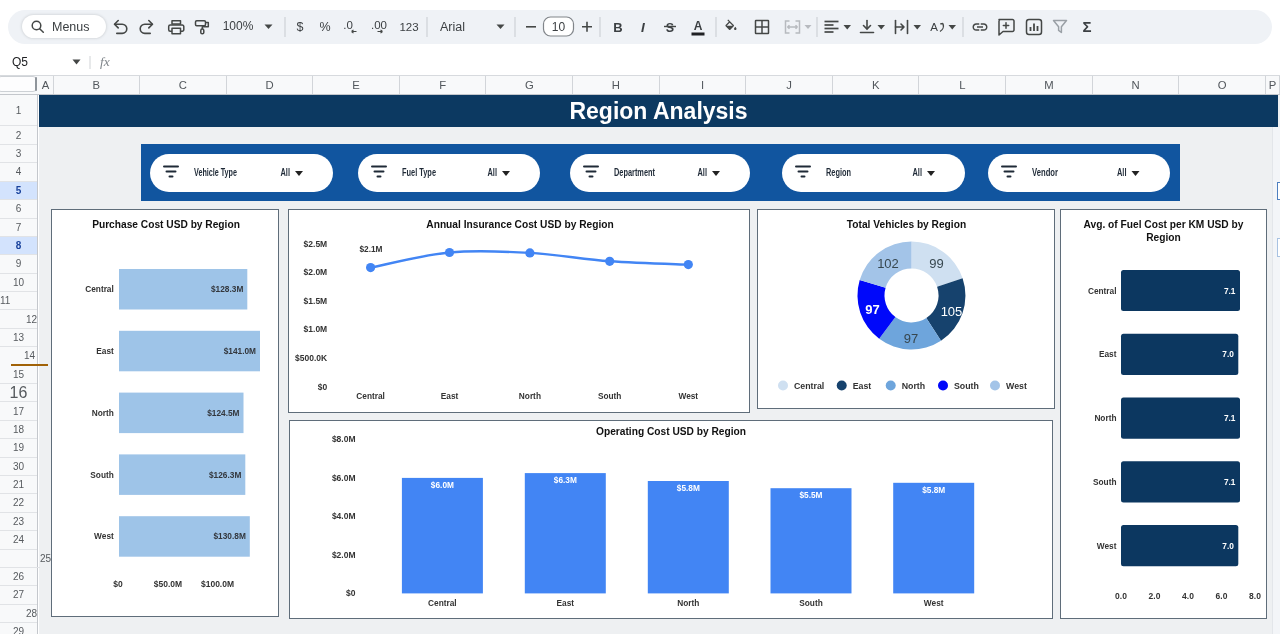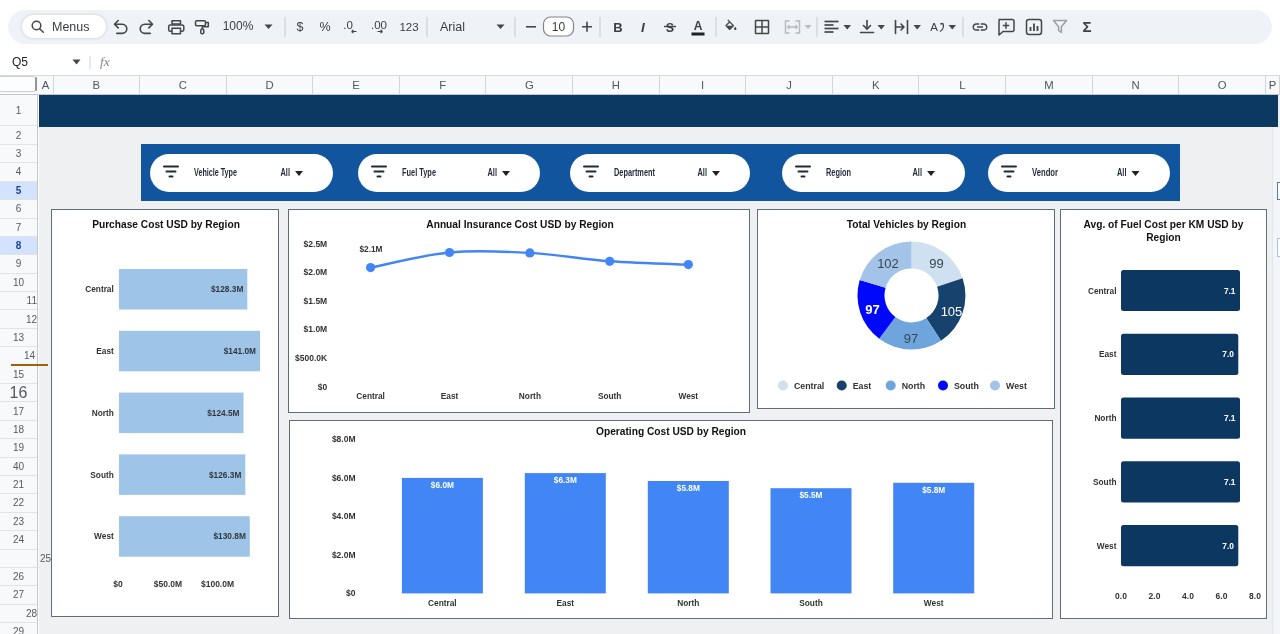--- a/index.html
+++ b/index.html
@@ -145,40 +145,41 @@
     <div class="abs" style="left:0;top:94.5px;width:37px;height:31.5px;border-bottom:1px solid #e1e3e6;font-size:10px;text-align:center;line-height:31.5px;color:#565a5e;">1</div>
     <div class="abs" style="left:0;top:126.6px;width:37px;height:18.39px;border-bottom:1px solid #e1e3e6;font-size:10px;text-align:center;line-height:18.39px;color:#565a5e;">2</div>
     <div class="abs" style="left:0;top:145.0px;width:37px;height:18.39px;border-bottom:1px solid #e1e3e6;font-size:10px;text-align:center;line-height:18.39px;color:#565a5e;">3</div>
     <div class="abs" style="left:0;top:163.4px;width:37px;height:18.39px;border-bottom:1px solid #e1e3e6;font-size:10px;text-align:center;line-height:18.39px;color:#565a5e;">4</div>
     <div class="abs" style="left:0;top:181.8px;width:37px;height:18.39px;border-bottom:1px solid #e1e3e6;font-size:10px;text-align:center;line-height:18.39px;background:#d3e3fd;color:#19429c;font-weight:bold;">5</div>
     <div class="abs" style="left:0;top:200.2px;width:37px;height:18.39px;border-bottom:1px solid #e1e3e6;font-size:10px;text-align:center;line-height:18.39px;color:#565a5e;">6</div>
     <div class="abs" style="left:0;top:218.6px;width:37px;height:18.39px;border-bottom:1px solid #e1e3e6;font-size:10px;text-align:center;line-height:18.39px;color:#565a5e;">7</div>
     <div class="abs" style="left:0;top:236.9px;width:37px;height:18.39px;border-bottom:1px solid #e1e3e6;font-size:10px;text-align:center;line-height:18.39px;background:#d3e3fd;color:#19429c;font-weight:bold;">8</div>
     <div class="abs" style="left:0;top:255.3px;width:37px;height:18.39px;border-bottom:1px solid #e1e3e6;font-size:10px;text-align:center;line-height:18.39px;color:#565a5e;">9</div>
     <div class="abs" style="left:0;top:273.7px;width:37px;height:18.39px;border-bottom:1px solid #e1e3e6;font-size:10px;text-align:center;line-height:18.39px;color:#565a5e;">10</div>
-    <div class="abs" style="left:0;top:292.1px;width:37px;height:18.39px;border-bottom:1px solid #e1e3e6;font-size:10px;text-align:right;line-height:18.39px;color:#565a5e;">11</div>
+    <div class="abs" style="left:0;top:292.1px;width:37px;height:18.39px;border-bottom:1px solid #e1e3e6;font-size:10px;text-align:left;line-height:18.39px;color:#565a5e;">11</div>
     <div class="abs" style="left:0;top:310.5px;width:37px;height:18.39px;border-bottom:1px solid #e1e3e6;font-size:10px;text-align:right;line-height:18.39px;color:#565a5e;">12</div>
     <div class="abs" style="left:0;top:328.9px;width:37px;height:18.39px;border-bottom:1px solid #e1e3e6;font-size:10px;text-align:center;line-height:18.39px;color:#565a5e;">13</div>
     <div class="abs" style="left:0;top:347.3px;width:37px;height:18.39px;border-bottom:2px solid #a16207;font-size:10px;text-align:center;line-height:18.39px;color:#565a5e;margin-left:11px;">14</div>
     <div class="abs" style="left:0;top:365.7px;width:37px;height:18.39px;border-bottom:1px solid #e1e3e6;font-size:10px;text-align:center;line-height:18.39px;color:#565a5e;">15</div>
     <div class="abs" style="left:0;top:384.1px;width:37px;height:18.39px;border-bottom:1px solid #e1e3e6;font-size:16px;text-align:center;line-height:18.39px;color:#565a5e;">16</div>
     <div class="abs" style="left:0;top:402.5px;width:37px;height:18.39px;border-bottom:1px solid #e1e3e6;font-size:10px;text-align:center;line-height:18.39px;color:#565a5e;">17</div>
     <div class="abs" style="left:0;top:420.8px;width:37px;height:18.39px;border-bottom:1px solid #e1e3e6;font-size:10px;text-align:center;line-height:18.39px;color:#565a5e;">18</div>
     <div class="abs" style="left:0;top:439.2px;width:37px;height:18.39px;border-bottom:1px solid #e1e3e6;font-size:10px;text-align:center;line-height:18.39px;color:#565a5e;">19</div>
-    <div class="abs" style="left:0;top:457.6px;width:37px;height:18.39px;border-bottom:1px solid #e1e3e6;font-size:10px;text-align:center;line-height:18.39px;color:#565a5e;">40</div>
+    <div class="abs" style="left:0;top:457.6px;width:37px;height:18.39px;border-bottom:1px solid #e1e3e6;font-size:10px;text-align:center;line-height:18.39px;color:#565a5e;">30</div>
     <div class="abs" style="left:0;top:476.0px;width:37px;height:18.39px;border-bottom:1px solid #e1e3e6;font-size:10px;text-align:center;line-height:18.39px;color:#565a5e;">21</div>
     <div class="abs" style="left:0;top:494.4px;width:37px;height:18.39px;border-bottom:1px solid #e1e3e6;font-size:10px;text-align:center;line-height:18.39px;color:#565a5e;">22</div>
     <div class="abs" style="left:0;top:512.8px;width:37px;height:18.39px;border-bottom:1px solid #e1e3e6;font-size:10px;text-align:center;line-height:18.39px;color:#565a5e;">23</div>
     <div class="abs" style="left:0;top:531.2px;width:37px;height:18.39px;border-bottom:1px solid #e1e3e6;font-size:10px;text-align:center;line-height:18.39px;color:#565a5e;">24</div>
     <div class="abs" style="left:0;top:549.6px;width:37px;height:18.39px;border-bottom:1px solid #e1e3e6;font-size:10px;text-align:center;line-height:18.39px;color:#565a5e;padding-left:40px;">25</div>
     <div class="abs" style="left:0;top:568.0px;width:37px;height:18.39px;border-bottom:1px solid #e1e3e6;font-size:10px;text-align:center;line-height:18.39px;color:#565a5e;">26</div>
     <div class="abs" style="left:0;top:586.4px;width:37px;height:18.39px;border-bottom:1px solid #e1e3e6;font-size:10px;text-align:center;line-height:18.39px;color:#565a5e;">27</div>
     <div class="abs" style="left:0;top:604.7px;width:37px;height:18.39px;border-bottom:1px solid #e1e3e6;font-size:10px;text-align:right;line-height:18.39px;color:#565a5e;">28</div>
     <div class="abs" style="left:0;top:623.1px;width:37px;height:18.39px;border-bottom:1px solid #e1e3e6;font-size:10px;text-align:center;line-height:18.39px;color:#565a5e;">29</div>
 <div class="abs" style="left:39px;top:95px;width:1239px;height:31.5px;background:#0c3961"></div>
+<div class="abs" style="left:39px;top:95px;width:1239px;height:31.5px;text-align:center;color:#fff;font-weight:bold;font-size:23px;line-height:32px">Region Analysis</div>
 <div class="abs" style="left:140.5px;top:144px;width:1039.5px;height:56.5px;background:#11559f"></div>
 <div class="abs" style="left:150px;top:154px;width:183px;height:38px;background:#fff;border-radius:19px"></div>
 <svg class="abs" style="left:0;top:0" width="1280" height="210">
       <g stroke="#1f2a37" stroke-width="2" stroke-linecap="round">
         <line x1="164" y1="166.5" x2="178" y2="166.5"></line>
         <line x1="166.5" y1="171.5" x2="175.5" y2="171.5"></line>
         <line x1="169.5" y1="176.5" x2="172.5" y2="176.5"></line>
       </g>
       <text x="194" y="176" font-size="10" font-weight="bold" fill="#1f2a37" textLength="43" lengthAdjust="spacingAndGlyphs">Vehicle Type</text>
       <text x="280.5" y="176" font-size="10" font-weight="bold" fill="#1f2a37" textLength="9.5" lengthAdjust="spacingAndGlyphs">All</text>

